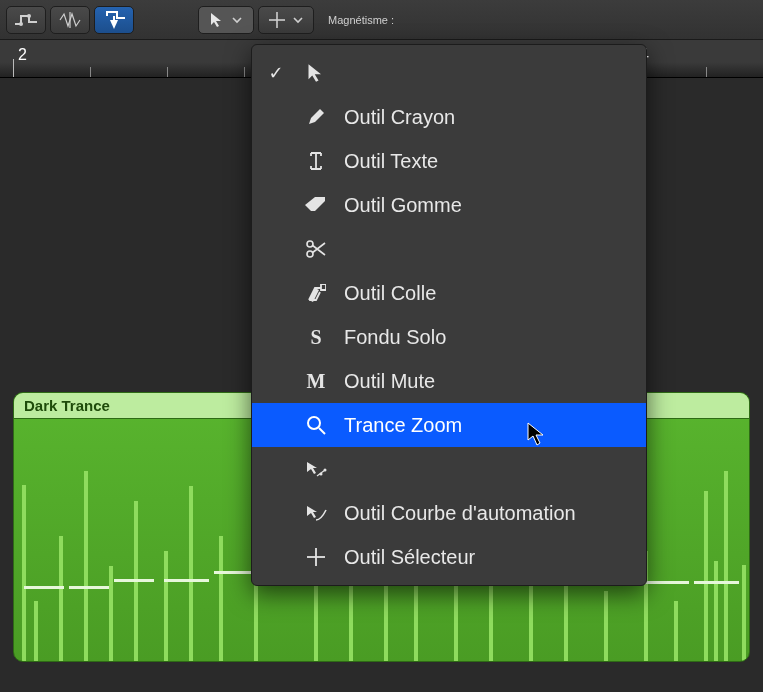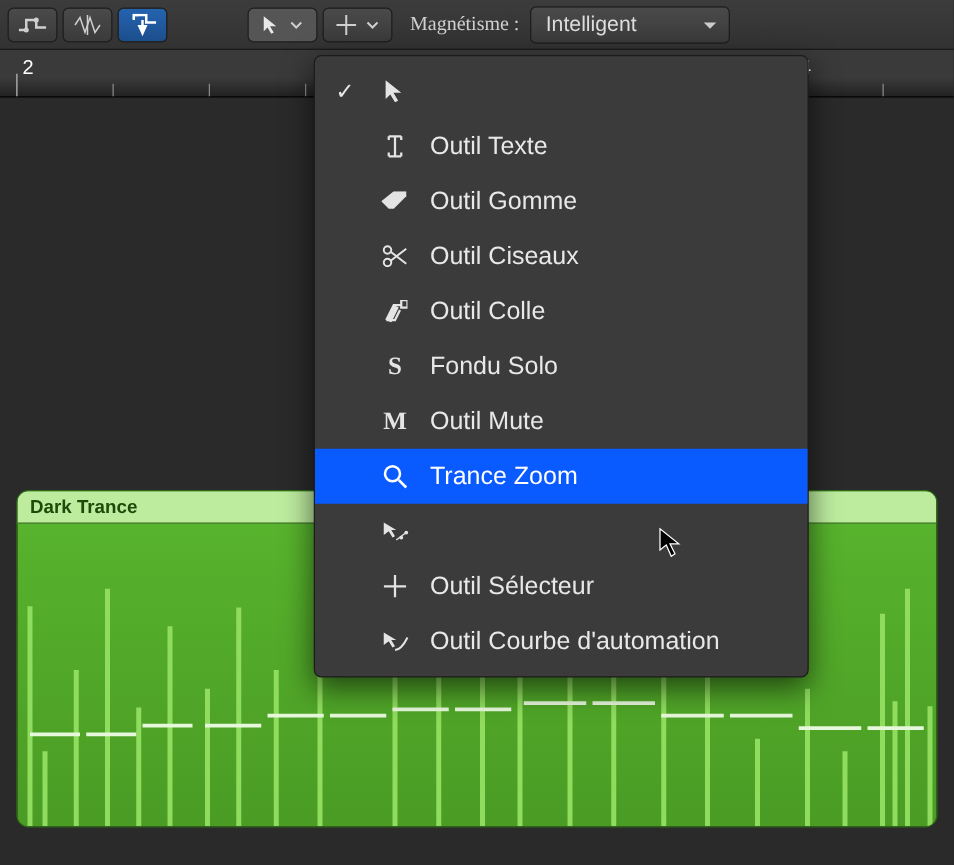--- a/index.html
+++ b/index.html
@@ -15,21 +15,21 @@
     height:28px; min-width:36px; padding:0 8px;
     display:flex; align-items:center; justify-content:center;
     border:1px solid #1e1e1e; border-radius:5px;
     background:linear-gradient(#4a4a4a,#3a3a3a);
     color:#d8d8d8; font-size:13px; gap:6px;
   }
   .tbtn.active { background:linear-gradient(#2563b0,#1c4e8c); color:#fff; }
   .tool-picker { height:28px; width:56px; border:1px solid #1e1e1e; border-radius:5px;
     background:linear-gradient(#4a4a4a,#3a3a3a); display:flex; align-items:center; justify-content:center; gap:8px; }
   .tool-picker.pressed { background:#555; }
-  .label { color:#d0d0d0; font-size:16px; padding:0 4px 0 10px;font-family:Liberation Serif, serif; }
+  .label { color:#d0d0d0; font-size:11px; padding:0 4px 0 10px; }
   .select {
     height:30px; min-width:160px; padding:0 26px 0 12px; border:1px solid #1e1e1e;
     border-radius:5px; background:linear-gradient(#4a4a4a,#3a3a3a); color:#ddd;
     font-size:17px; display:flex; align-items:center; position:relative;
   }
   .select:after { content:""; position:absolute; right:10px; top:12px;
     border:5px solid transparent; border-top-color:#ccc; }
 
   
   .ruler { height:38px; background:linear-gradient(#3a3a3a 60%,#222); border-bottom:1px solid #000;
@@ -113,23 +113,20 @@
     <svg width="16" height="16" viewBox="0 0 16 16">
       <line x1="8" y1="0" x2="8" y2="16" stroke="#cfcfcf" stroke-width="1.6"></line>
       <line x1="0" y1="8" x2="16" y2="8" stroke="#cfcfcf" stroke-width="1.6"></line>
     </svg>
     <svg class="chev" viewBox="0 0 10 10">
         <path d="M1 3 L5 7 L9 3" fill="none" stroke="#cfcfcf" stroke-width="1.6"></path>
       </svg>
   </div>
 
   <span class="label">Magnétisme :</span>
-  <div class="select">
-    <span>Intelligent</span>
-  </div>
 </div>
 
 <div class="ruler">
   <span class="num" style="left:18px">2</span>
   <span class="num" style="left:640px">4</span>
   <div class="tick big" style="left:13px"></div>
   <div class="tick" style="left:90px"></div>
   <div class="tick" style="left:167px"></div>
   <div class="tick" style="left:244px"></div>
   <div class="tick big" style="left:321px"></div>
@@ -192,20 +189,29 @@
       <span class="check">✓</span>
       <span class="miicon">
         <svg width="18" height="20" viewBox="0 0 14 16">
           <path d="M1 1 L1 13 L4 10 L7 15 L9 14 L6 9 L11 9 Z" fill="#e4e4e4"></path>
         </svg>
       </span>
     </div>
     <div class="menu-item">
       <span class="check"></span>
       <span class="miicon">
+        <svg width="20" height="20" viewBox="0 0 20 20">
+          <path d="M3 17 L5 11 L14 2 L18 6 L9 15 Z" fill="#e4e4e4"></path>
+        </svg>
+      </span>
+      <span>Outil Crayon</span>
+    </div>
+    <div class="menu-item">
+      <span class="check"></span>
+      <span class="miicon">
         <svg width="16" height="20" viewBox="0 0 16 20">
           <line x1="8" y1="2" x2="8" y2="18" stroke="#e4e4e4" stroke-width="1.8"></line>
           <path d="M3 2 L13 2 M3 18 L13 18" stroke="#e4e4e4" stroke-width="1.8"></path>
           <path d="M3 2 L3 5 M13 2 L13 5 M3 18 L3 15 M13 18 L13 15" stroke="#e4e4e4" stroke-width="1.8"></path>
         </svg>
       </span>
       <span>Outil Texte</span>
     </div>
     <div class="menu-item">
       <span class="check"></span>
@@ -218,21 +224,20 @@
     </div>
     <div class="menu-item">
       <span class="check"></span>
       <span class="miicon">
         <svg width="20" height="18" viewBox="0 0 20 18">
           <circle cx="4" cy="4" r="3" fill="none" stroke="#e4e4e4" stroke-width="1.6"></circle>
           <circle cx="4" cy="14" r="3" fill="none" stroke="#e4e4e4" stroke-width="1.6"></circle>
           <path d="M6 5 L19 15 M6 13 L19 3" stroke="#e4e4e4" stroke-width="1.6"></path>
         </svg>
       </span>
-      <span>Outil Ciseaux</span>
     </div>
     <div class="menu-item">
       <span class="check"></span>
       <span class="miicon">
         <svg width="20" height="18" viewBox="0 0 20 18">
           <path d="M3 16 L9 4 L15 4 L15 0 L20 0 L20 6 L15 6 L15 4 M3 16 L10 16 L14 8" fill="none" stroke="#e4e4e4" stroke-width="1.8"></path>
           <path d="M3 16 L9 4 L13 6 L7 18 Z" fill="#e4e4e4"></path>
         </svg>
       </span>
       <span>Outil Colle</span>
@@ -268,34 +273,34 @@
           <path d="M2 2 L2 12 L6 9 L9 14 L11 13 L8 8 L12 8 Z" fill="#e4e4e4"></path>
           <circle cx="16" cy="14" r="1.5" fill="#e4e4e4"></circle>
           <circle cx="20" cy="10" r="1.5" fill="#e4e4e4"></circle>
           <path d="M12 16 L20 10" stroke="#e4e4e4" stroke-width="1.2"></path>
         </svg>
       </span>
     </div>
     <div class="menu-item">
       <span class="check"></span>
       <span class="miicon">
+        <svg width="22" height="18" viewBox="0 0 22 18">
+          <path d="M2 2 L2 12 L6 9 L9 14 L11 13 L8 8 L12 8 Z" fill="#e4e4e4"></path>
+          <path d="M11 16 Q16 16 21 6" fill="none" stroke="#e4e4e4" stroke-width="1.6"></path>
+        </svg>
+      </span>
+      <span>Outil Courbe d'automation</span>
+    </div>
+    <div class="menu-item">
+      <span class="check"></span>
+      <span class="miicon">
         <svg width="18" height="18" viewBox="0 0 18 18">
           <line x1="9" y1="0" x2="9" y2="18" stroke="#e4e4e4" stroke-width="1.8"></line>
           <line x1="0" y1="9" x2="18" y2="9" stroke="#e4e4e4" stroke-width="1.8"></line>
         </svg>
       </span>
       <span>Outil Sélecteur</span>
     </div>
-    <div class="menu-item">
-      <span class="check"></span>
-      <span class="miicon">
-        <svg width="22" height="18" viewBox="0 0 22 18">
-          <path d="M2 2 L2 12 L6 9 L9 14 L11 13 L8 8 L12 8 Z" fill="#e4e4e4"></path>
-          <path d="M11 16 Q16 16 21 6" fill="none" stroke="#e4e4e4" stroke-width="1.6"></path>
-        </svg>
-      </span>
-      <span>Outil Courbe d'automation</span>
-    </div>
   </div>
 
 <svg class="fake-cursor" style="left:527px; top:422px" width="20" height="24" viewBox="0 0 20 24">
   <path d="M1 1 L1 18 L6 14 L10 23 L13 21 L9 13 L16 13 Z" fill="#000" stroke="#fff" stroke-width="1"></path>
 </svg>
 
 </body></html>

